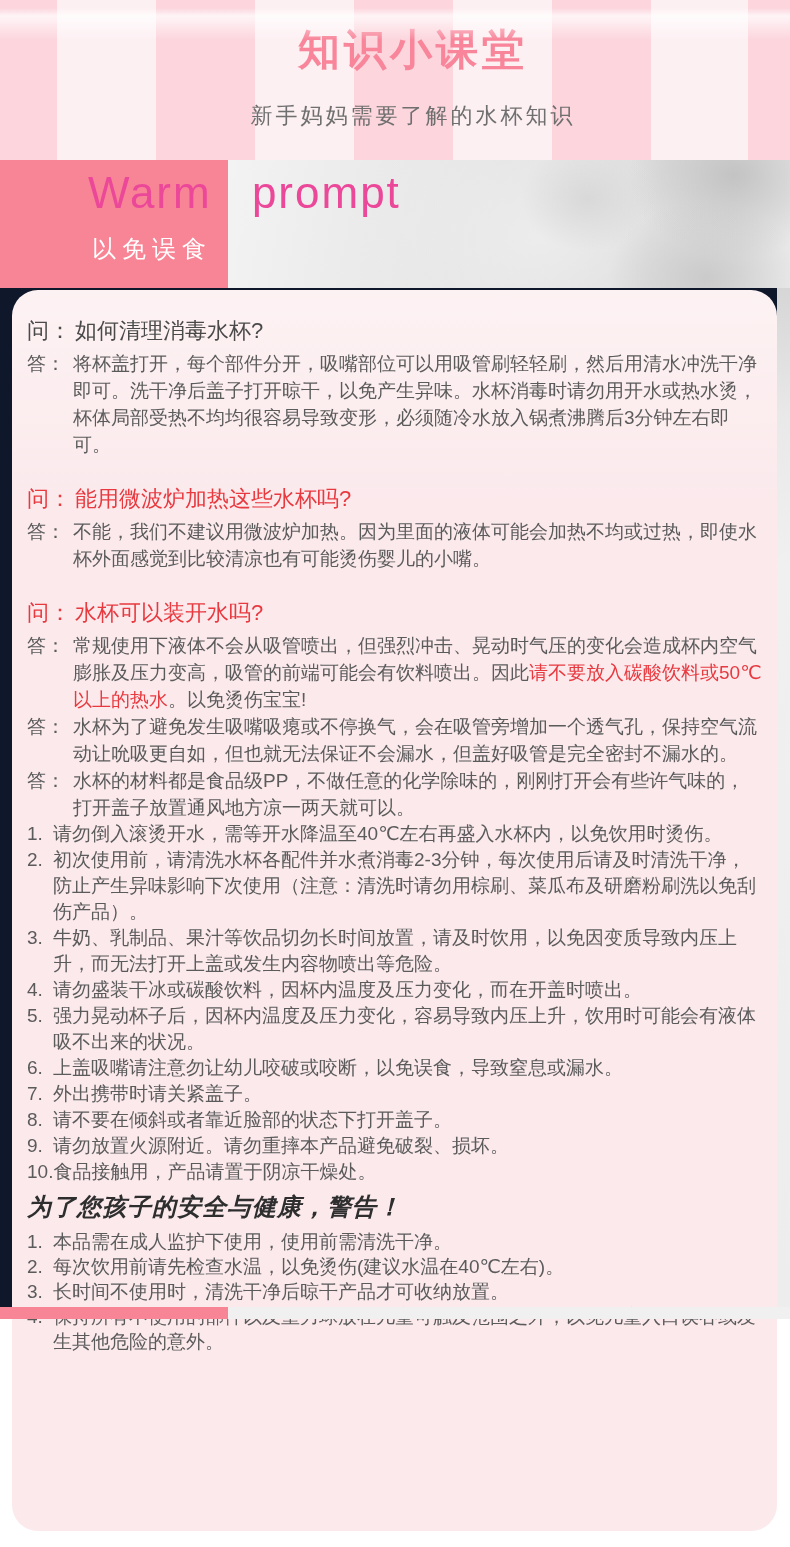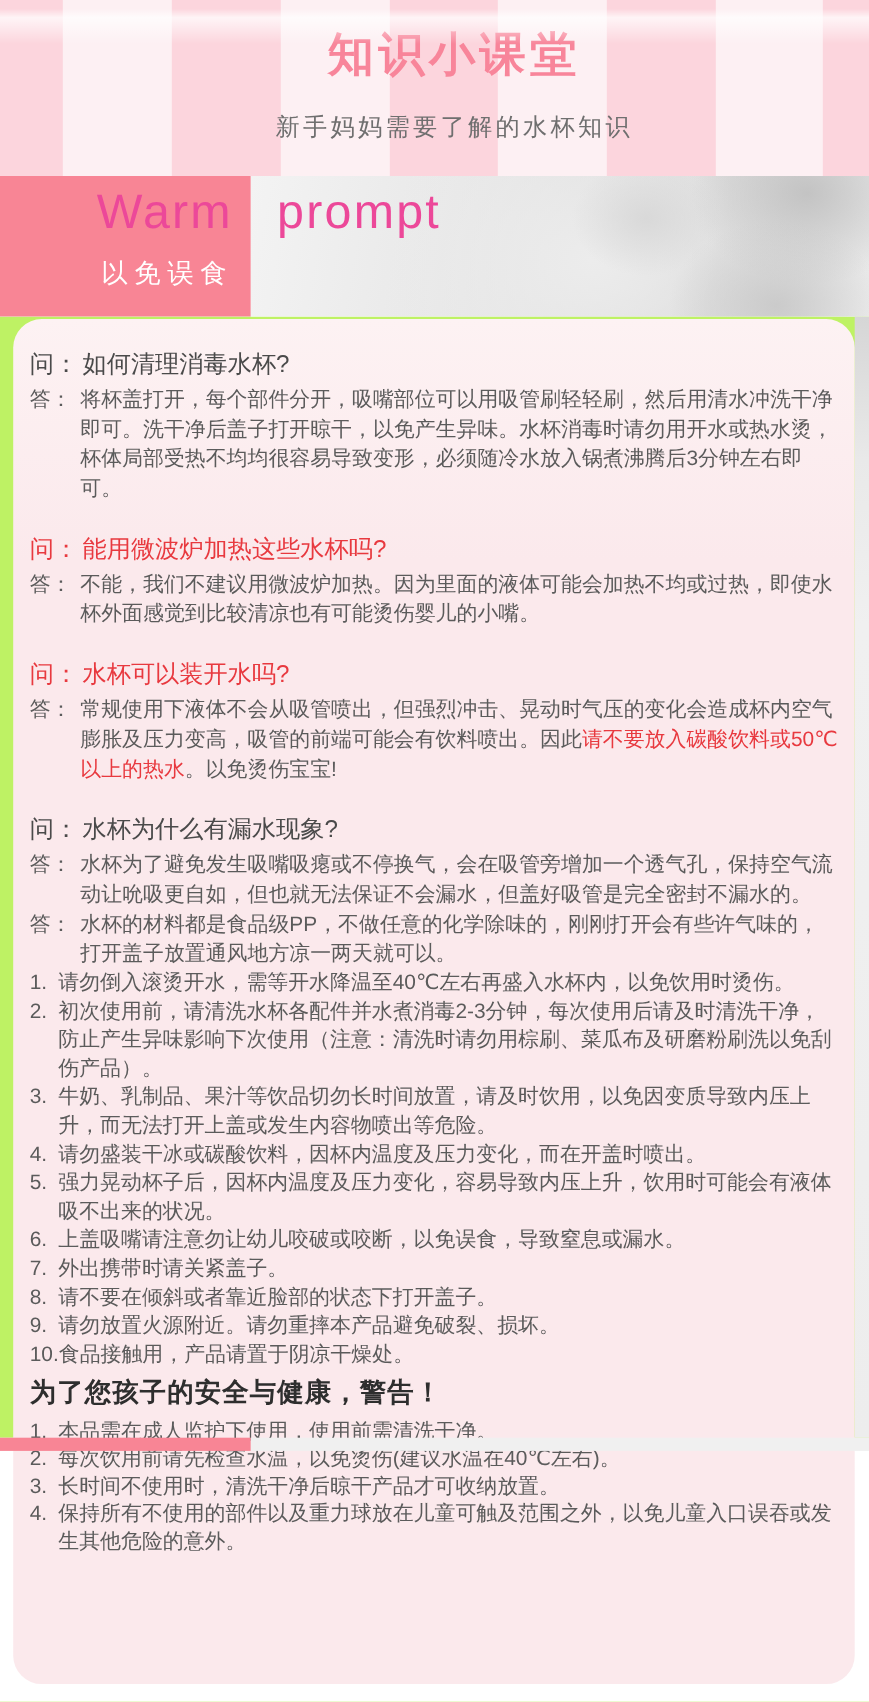--- a/index.html
+++ b/index.html
@@ -56,21 +56,21 @@
     position:absolute;left:88px;top:8px;
     font-size:44px;line-height:50px;font-weight:400;color:#ec4899;
     letter-spacing:2px;word-spacing:26px;
   }
   .banner .banner-zh{
     position:absolute;left:92px;top:74px;
     font-size:24px;line-height:30px;color:#ffffff;letter-spacing:6px;
   }
 
   
-  .main{position:relative;height:1019px;background:#bef264;}
+  .main{position:relative;height:1019px;background:#0f172a;}
   .right-col{
     position:absolute;right:0;top:0;width:13px;height:100%;
     background:linear-gradient(180deg,#d6d6d6 0px,#e9e9e9 130px,#f0f0f0 280px,#ededed 100%);
   }
   .card{
     position:absolute;left:12px;top:2px;width:765px;height:1241px;
     box-sizing:border-box;border-radius:26px;overflow:hidden;
     background:linear-gradient(180deg,#fdf2f3 0%,#fbe9ec 220px,#fbe9ec 100%);
     padding:26px 14px 0 15px;
     color:#5b5b5b;
@@ -82,21 +82,21 @@
   .q .q-label{margin-right:4px;}
   .a{display:flex;font-size:19px;line-height:27px;color:#5b5b5b;}
   .a .a-label{flex:0 0 46px;}
   .a .a-text{flex:1;}
   .a .hl{color:#e8393f;}
 
   .sec{
     margin:20px 0 8px;font-size:24px;line-height:32px;font-weight:bold;color:#2e2e2e;
     letter-spacing:1px;
   }
-  .sec.warn{margin:6px 0 6px;}
+  .sec.warn{margin:6px 0 6px;font-style:italic;}
   .list{font-size:19px;line-height:26px;color:#5b5b5b;}
   .list.tight{line-height:25px;}
   .li{display:flex;}
   .li .num{flex:0 0 26px;}
   .li .txt{flex:1;}
 
   
   .footer{position:relative;height:12px;}
   .f-pink{position:absolute;left:0;top:0;width:228px;height:12px;background:#f88595;}
   .f-gray{position:absolute;left:228px;top:0;right:0;height:12px;background:#f0f0f0;}
@@ -141,23 +141,20 @@
       </div>
 
       <div class="q red">
         <span class="q-label">问：</span><span>水杯可以装开水吗?</span>
       </div>
       <div class="a">
         <span class="a-label">答：</span>
         <span class="a-text"><span>常规使用下液体不会从吸管喷出，但强烈冲击、晃动时气压的变化会造成杯内空气膨胀及压力变高，吸管的前端可能会有饮料喷出。因此</span><span class="hl">请不要放入碳酸饮料或50℃以上的热水</span><span>。以免烫伤宝宝!</span></span>
       </div>
 
-      <div class="q dark">
-        <span class="q-label">问：</span><span>水杯为什么有漏水现象?</span>
-      </div>
       <div class="a">
         <span class="a-label">答：</span>
         <span class="a-text">水杯为了避免发生吸嘴吸瘪或不停换气，会在吸管旁增加一个透气孔，保持空气流动让吮吸更自如，但也就无法保证不会漏水，但盖好吸管是完全密封不漏水的。</span>
       </div>
 
       <div class="a">
         <span class="a-label">答：</span>
         <span class="a-text">水杯的材料都是食品级PP，不做任意的化学除味的，刚刚打开会有些许气味的，打开盖子放置通风地方凉一两天就可以。</span>
       </div>
 

